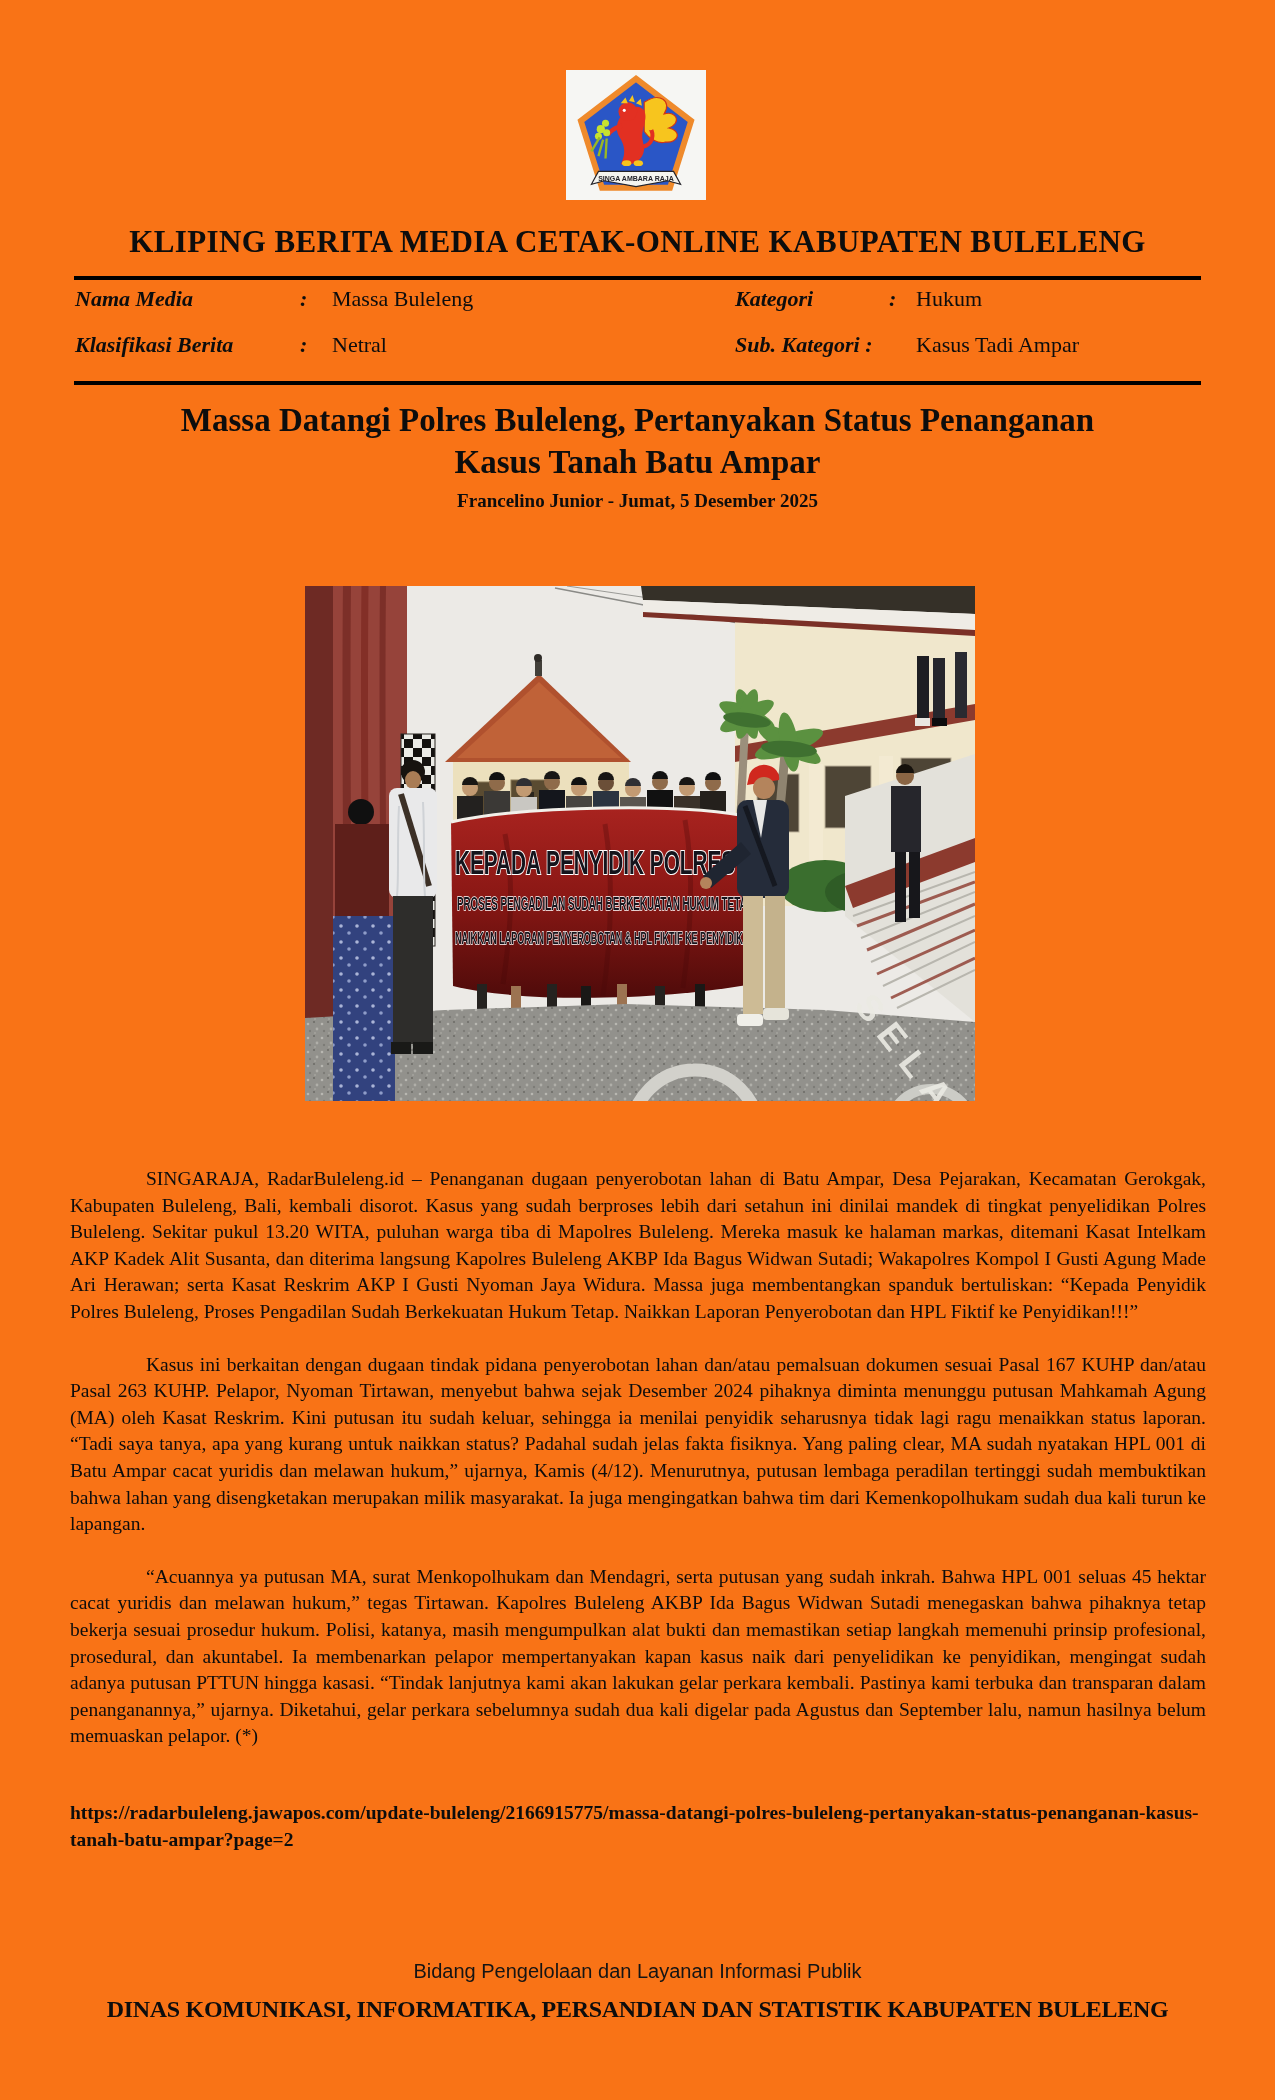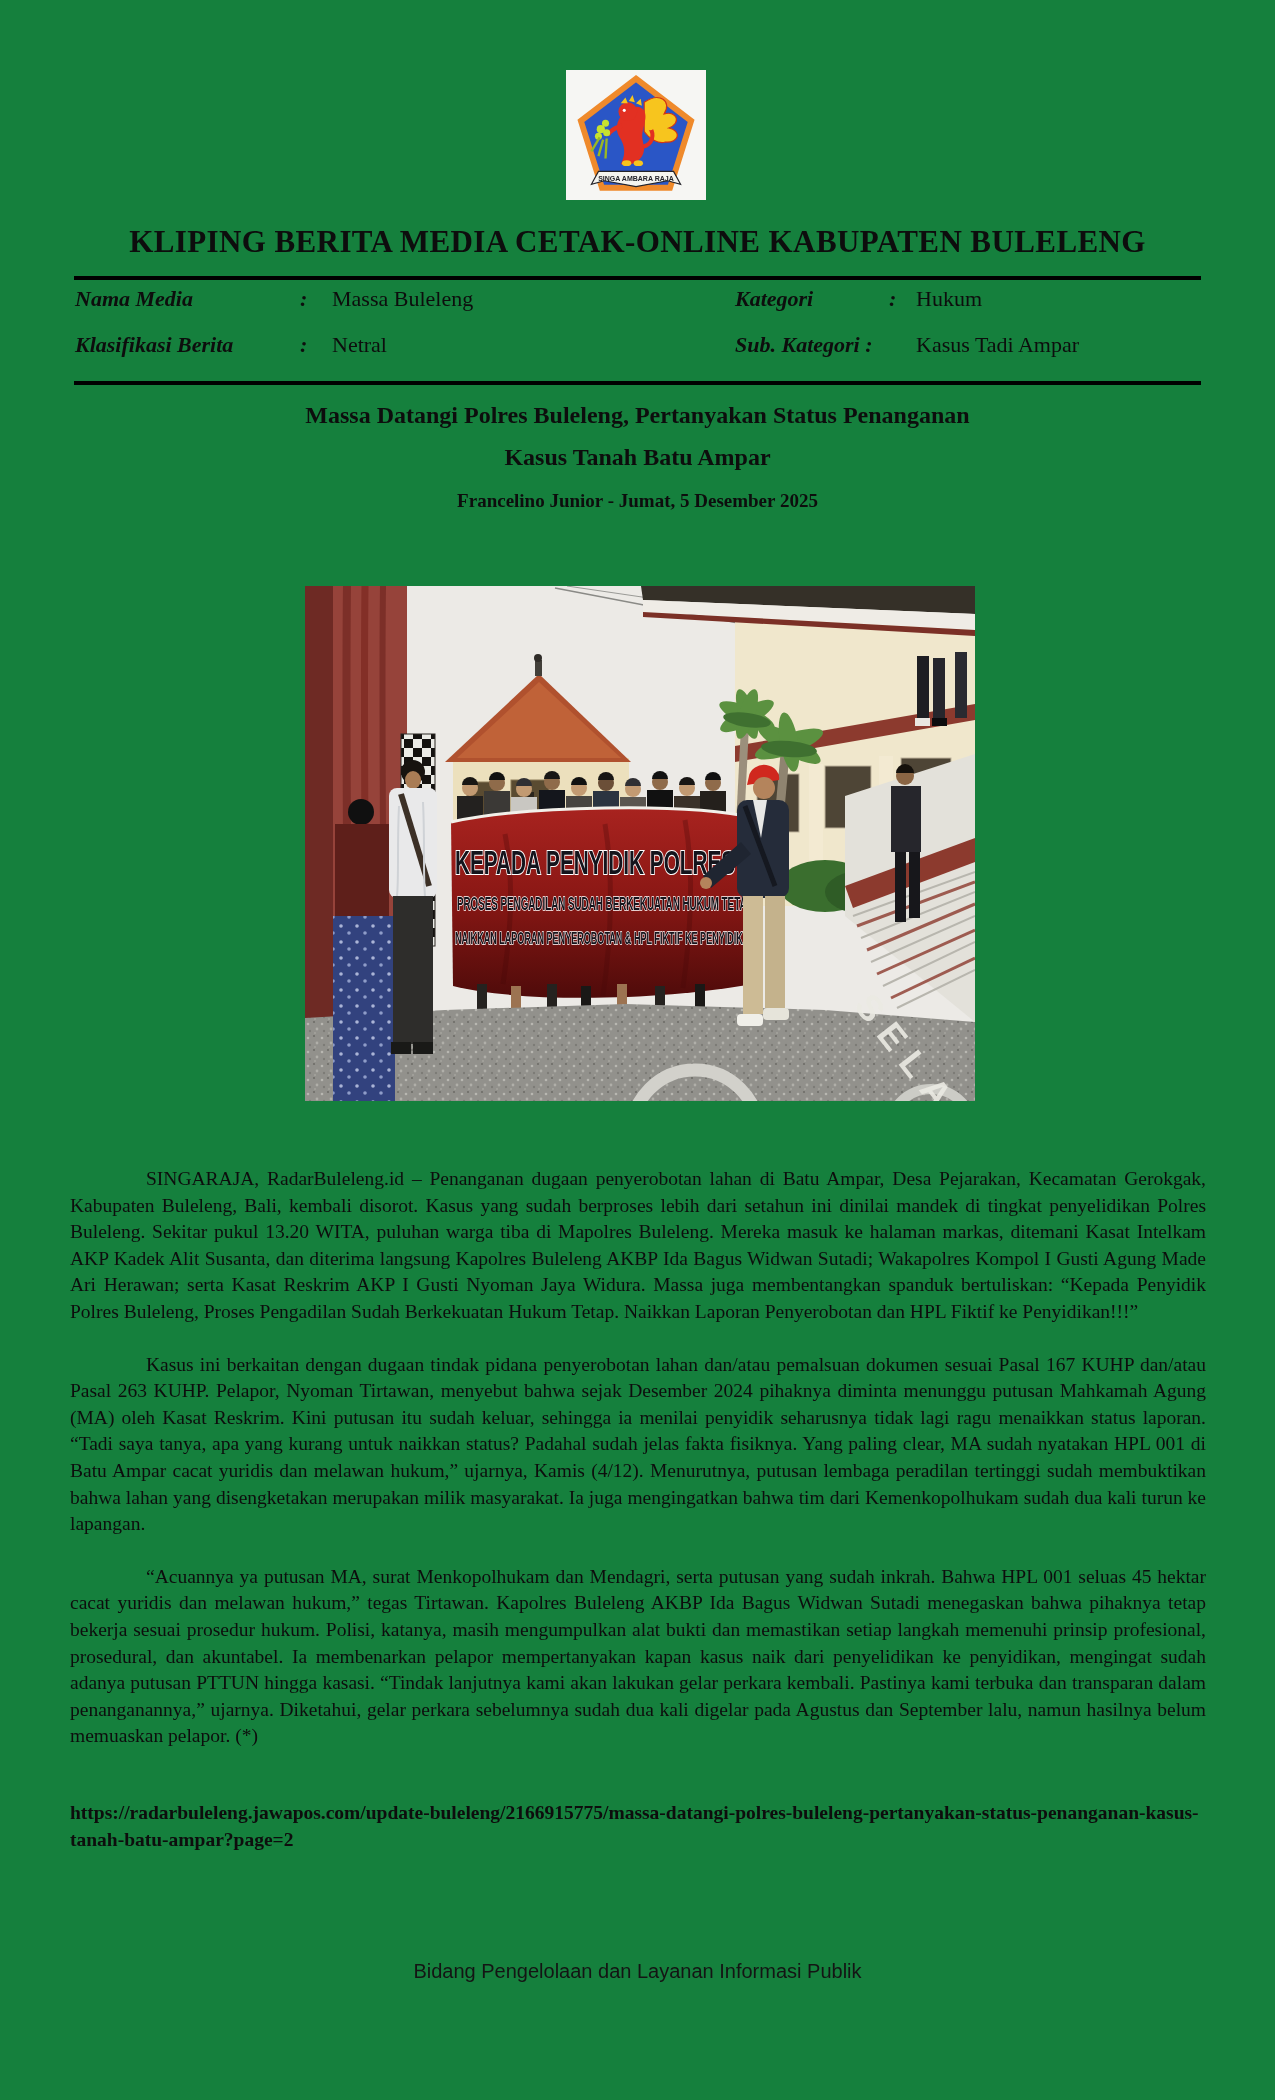--- a/index.html
+++ b/index.html
@@ -1,36 +1,36 @@
 <!DOCTYPE html>
 <html><head>
 <meta charset="utf-8">
 <style>
   html,body{margin:0;padding:0;background:#ffffff;}
-  .page{position:relative;width:1275px;height:2100px;background:#15803d;
+  .page{position:relative;width:1275px;height:2100px;background:#f97316;
         font-family:"Liberation Serif",serif;color:#0d0d0d;margin:0 auto;overflow:hidden;}
 
   .logo-box{position:absolute;left:566px;top:70px;width:140px;height:130px;
             background:#f6f6f3;display:flex;align-items:center;justify-content:center;}
   .logo-box svg{width:124px;height:122px;}
 
   .kliping-title{position:absolute;top:224px;left:0;width:100%;text-align:center;
                  font-size:31px;font-weight:bold;letter-spacing:.4px;}
 
   .rule{position:absolute;left:74px;width:1127px;height:4px;background:#000;}
   .rule1{top:276px}.rule2{top:381px}
 
   .meta-item{position:absolute;font-size:22px;white-space:nowrap;}
   .meta-label{font-weight:bold;font-style:italic;}
   .m-r1{top:286px}.m-r2{top:332px}
   .c1l{left:75px}.c1c{left:300px}.c1v{left:332px}
   .c2l{left:735px}.c2c{left:889px}.c2v{left:916px}
 
   .article-title{position:absolute;left:0;width:100%;text-align:center;
-                 font-weight:bold;font-size:24px;}
+                 font-weight:bold;font-size:33px;}
   .t1{top:402px}.t2{top:444px}
   .byline{position:absolute;top:490px;left:0;width:100%;text-align:center;
           font-weight:bold;font-size:19px;}
 
   .photo{position:absolute;left:305px;top:586px;width:670px;height:515px;overflow:hidden;}
   .photo svg{display:block;width:670px;height:515px;}
 
   .body-text{position:absolute;left:70px;top:1166px;width:1136px;
              font-size:19.5px;line-height:26.6px;text-align:justify;}
   .body-text p{margin:0 0 26px 0;text-indent:76px;}
@@ -336,14 +336,15 @@
 
   <div class="body-text">
     <p>SINGARAJA, RadarBuleleng.id – Penanganan dugaan penyerobotan lahan di Batu Ampar, Desa Pejarakan, Kecamatan Gerokgak, Kabupaten Buleleng, Bali, kembali disorot.  Kasus yang sudah berproses lebih dari setahun ini dinilai mandek di tingkat penyelidikan Polres Buleleng. Sekitar pukul 13.20 WITA, puluhan warga tiba di Mapolres Buleleng. Mereka masuk ke halaman markas, ditemani Kasat Intelkam AKP Kadek Alit Susanta, dan diterima langsung Kapolres Buleleng AKBP Ida Bagus Widwan Sutadi; Wakapolres Kompol I Gusti Agung Made Ari Herawan; serta Kasat Reskrim AKP I Gusti Nyoman Jaya Widura.  Massa juga membentangkan spanduk bertuliskan: “Kepada Penyidik Polres Buleleng, Proses Pengadilan Sudah Berkekuatan Hukum Tetap. Naikkan Laporan Penyerobotan dan HPL Fiktif ke Penyidikan!!!”</p>
     <p>Kasus ini berkaitan dengan dugaan tindak pidana penyerobotan lahan dan/atau pemalsuan dokumen sesuai Pasal 167 KUHP dan/atau Pasal 263 KUHP. Pelapor, Nyoman Tirtawan, menyebut bahwa sejak Desember 2024 pihaknya diminta menunggu putusan Mahkamah Agung (MA) oleh Kasat Reskrim.  Kini putusan itu sudah keluar, sehingga ia menilai penyidik seharusnya tidak lagi ragu menaikkan status laporan. “Tadi saya tanya, apa yang kurang untuk naikkan status? Padahal sudah jelas fakta fisiknya. Yang paling clear, MA sudah nyatakan HPL 001 di Batu Ampar cacat yuridis dan melawan hukum,” ujarnya, Kamis (4/12). Menurutnya, putusan lembaga peradilan tertinggi sudah membuktikan bahwa lahan yang disengketakan merupakan milik masyarakat. Ia juga mengingatkan bahwa tim dari Kemenkopolhukam sudah dua kali turun ke lapangan.</p>
     <p>“Acuannya ya putusan MA, surat Menkopolhukam dan Mendagri, serta putusan yang sudah inkrah. Bahwa HPL 001 seluas 45 hektar cacat yuridis dan melawan hukum,” tegas Tirtawan. Kapolres Buleleng AKBP Ida Bagus Widwan Sutadi menegaskan bahwa pihaknya tetap bekerja sesuai prosedur hukum.  Polisi, katanya, masih mengumpulkan alat bukti dan memastikan setiap langkah memenuhi prinsip profesional, prosedural, dan akuntabel. Ia membenarkan pelapor mempertanyakan kapan kasus naik dari penyelidikan ke penyidikan, mengingat sudah adanya putusan PTTUN hingga kasasi. “Tindak lanjutnya kami akan lakukan gelar perkara kembali. Pastinya kami terbuka dan transparan dalam penanganannya,” ujarnya. Diketahui, gelar perkara sebelumnya sudah dua kali digelar pada Agustus dan September lalu, namun hasilnya belum memuaskan pelapor. (*)</p>
   </div>
 
   <div class="article-url">https://radarbuleleng.jawapos.com/update-buleleng/2166915775/massa-datangi-polres-buleleng-pertanyakan-status-penanganan-kasus-tanah-batu-ampar?page=2</div>
 
   <div class="footer1">Bidang Pengelolaan dan Layanan Informasi Publik</div>
+  <div class="footer2">DINAS KOMUNIKASI, INFORMATIKA, PERSANDIAN DAN STATISTIK KABUPATEN BULELENG</div>
 
 </div>
 
 </body></html>

